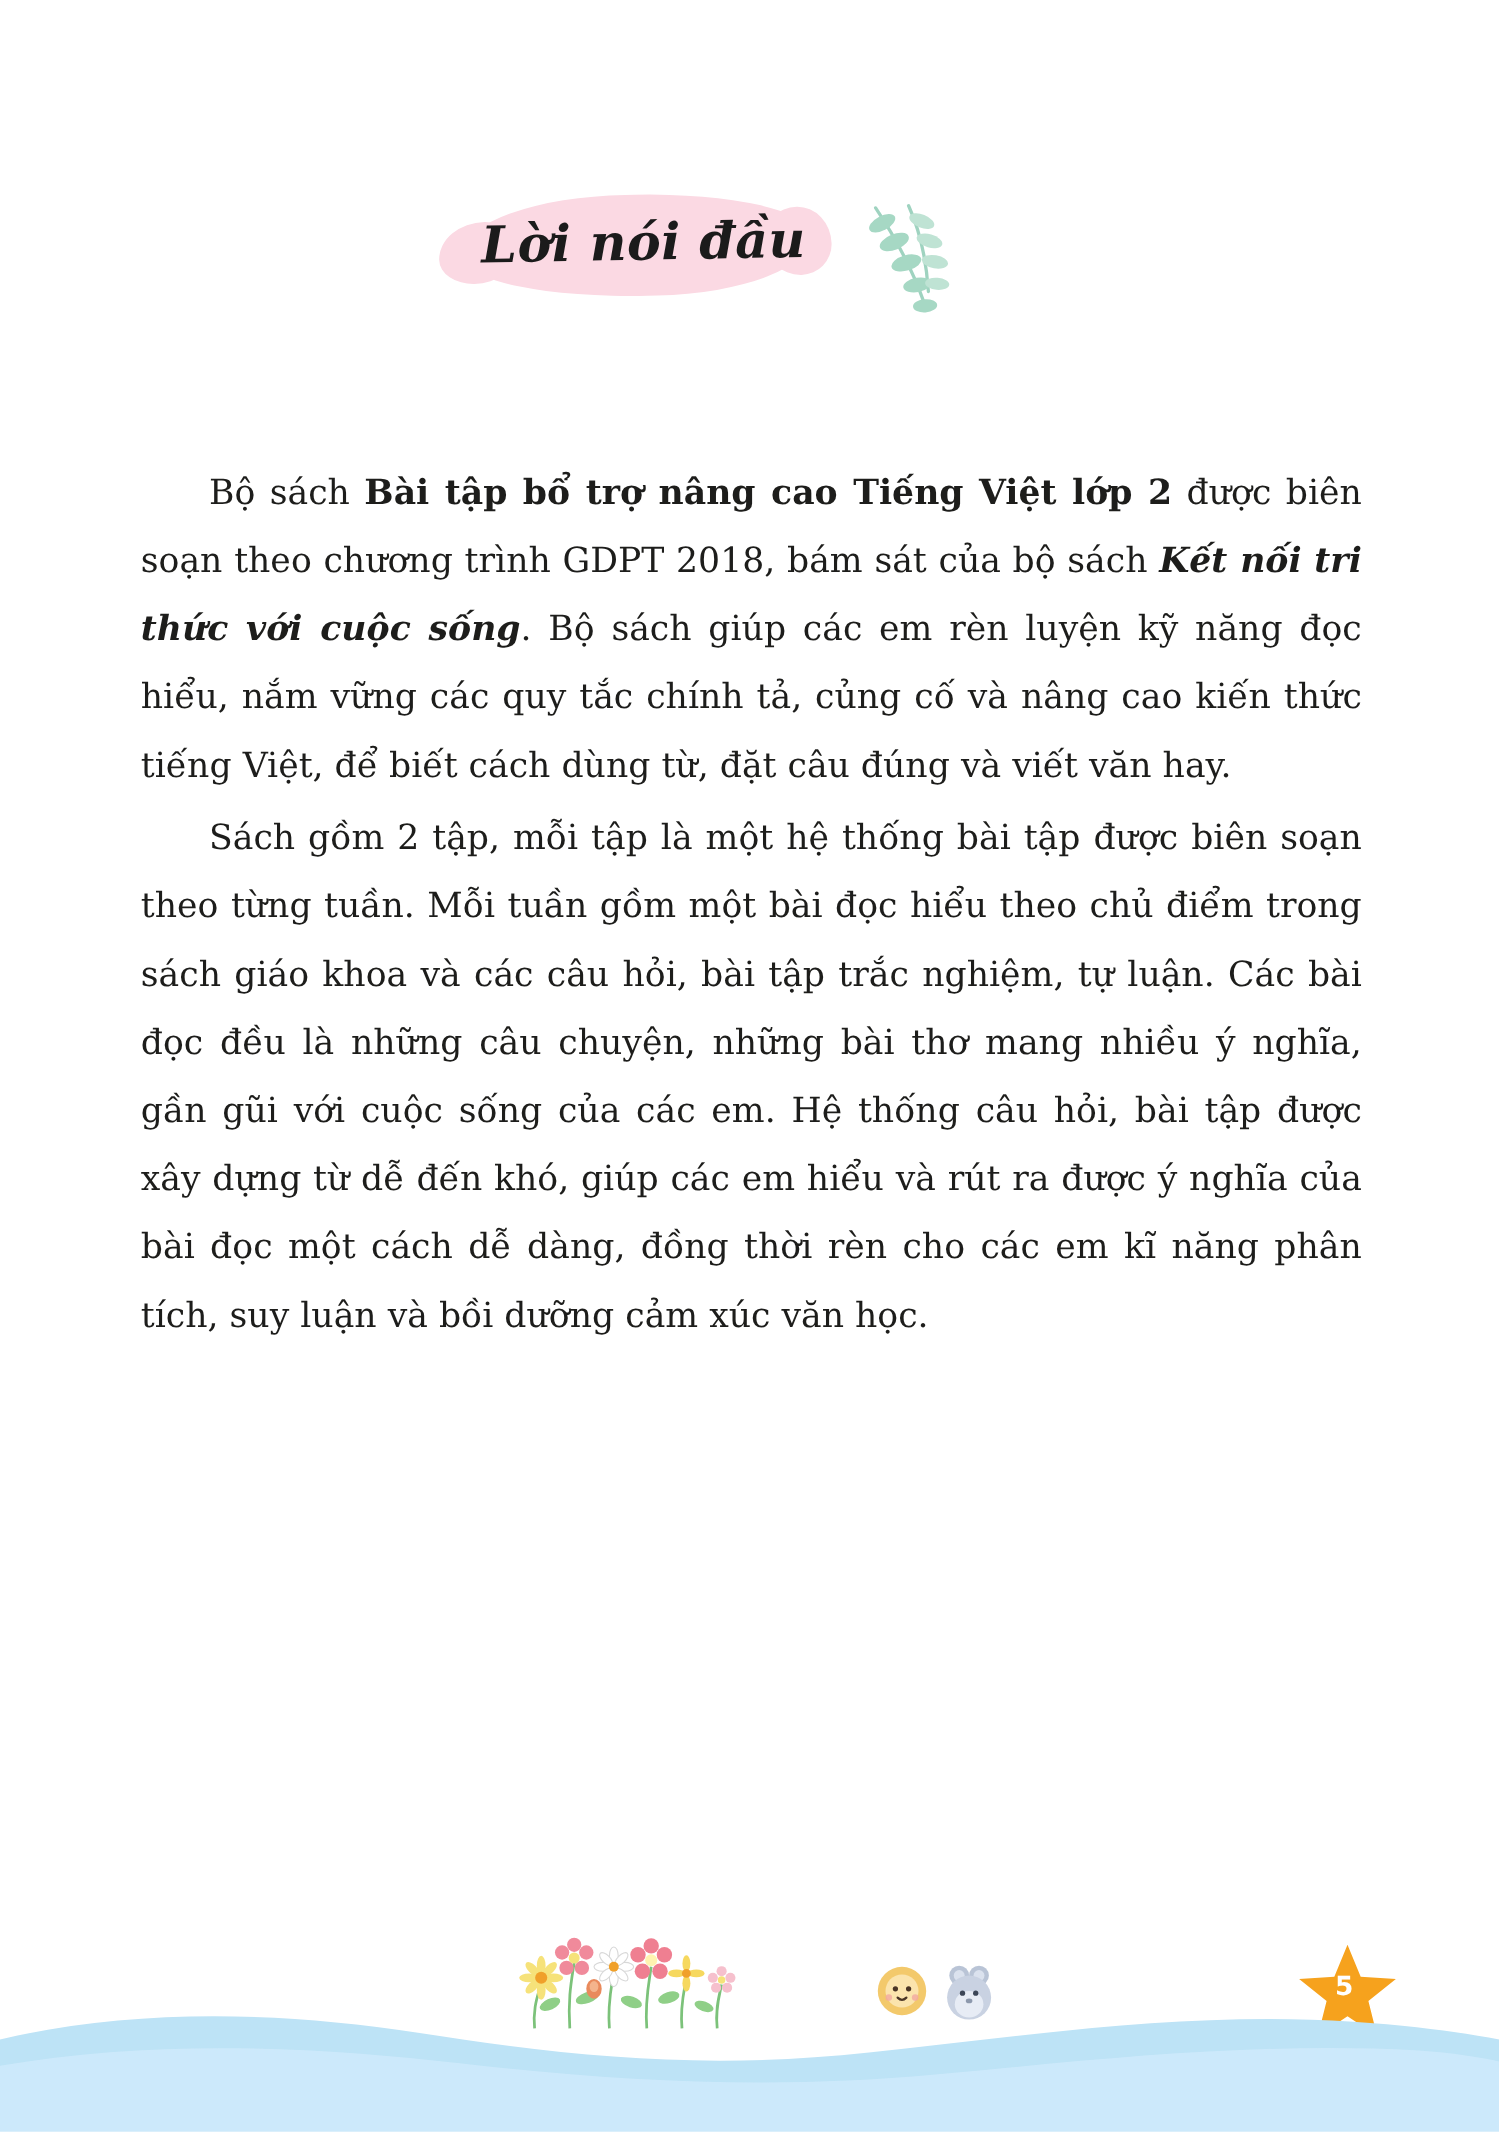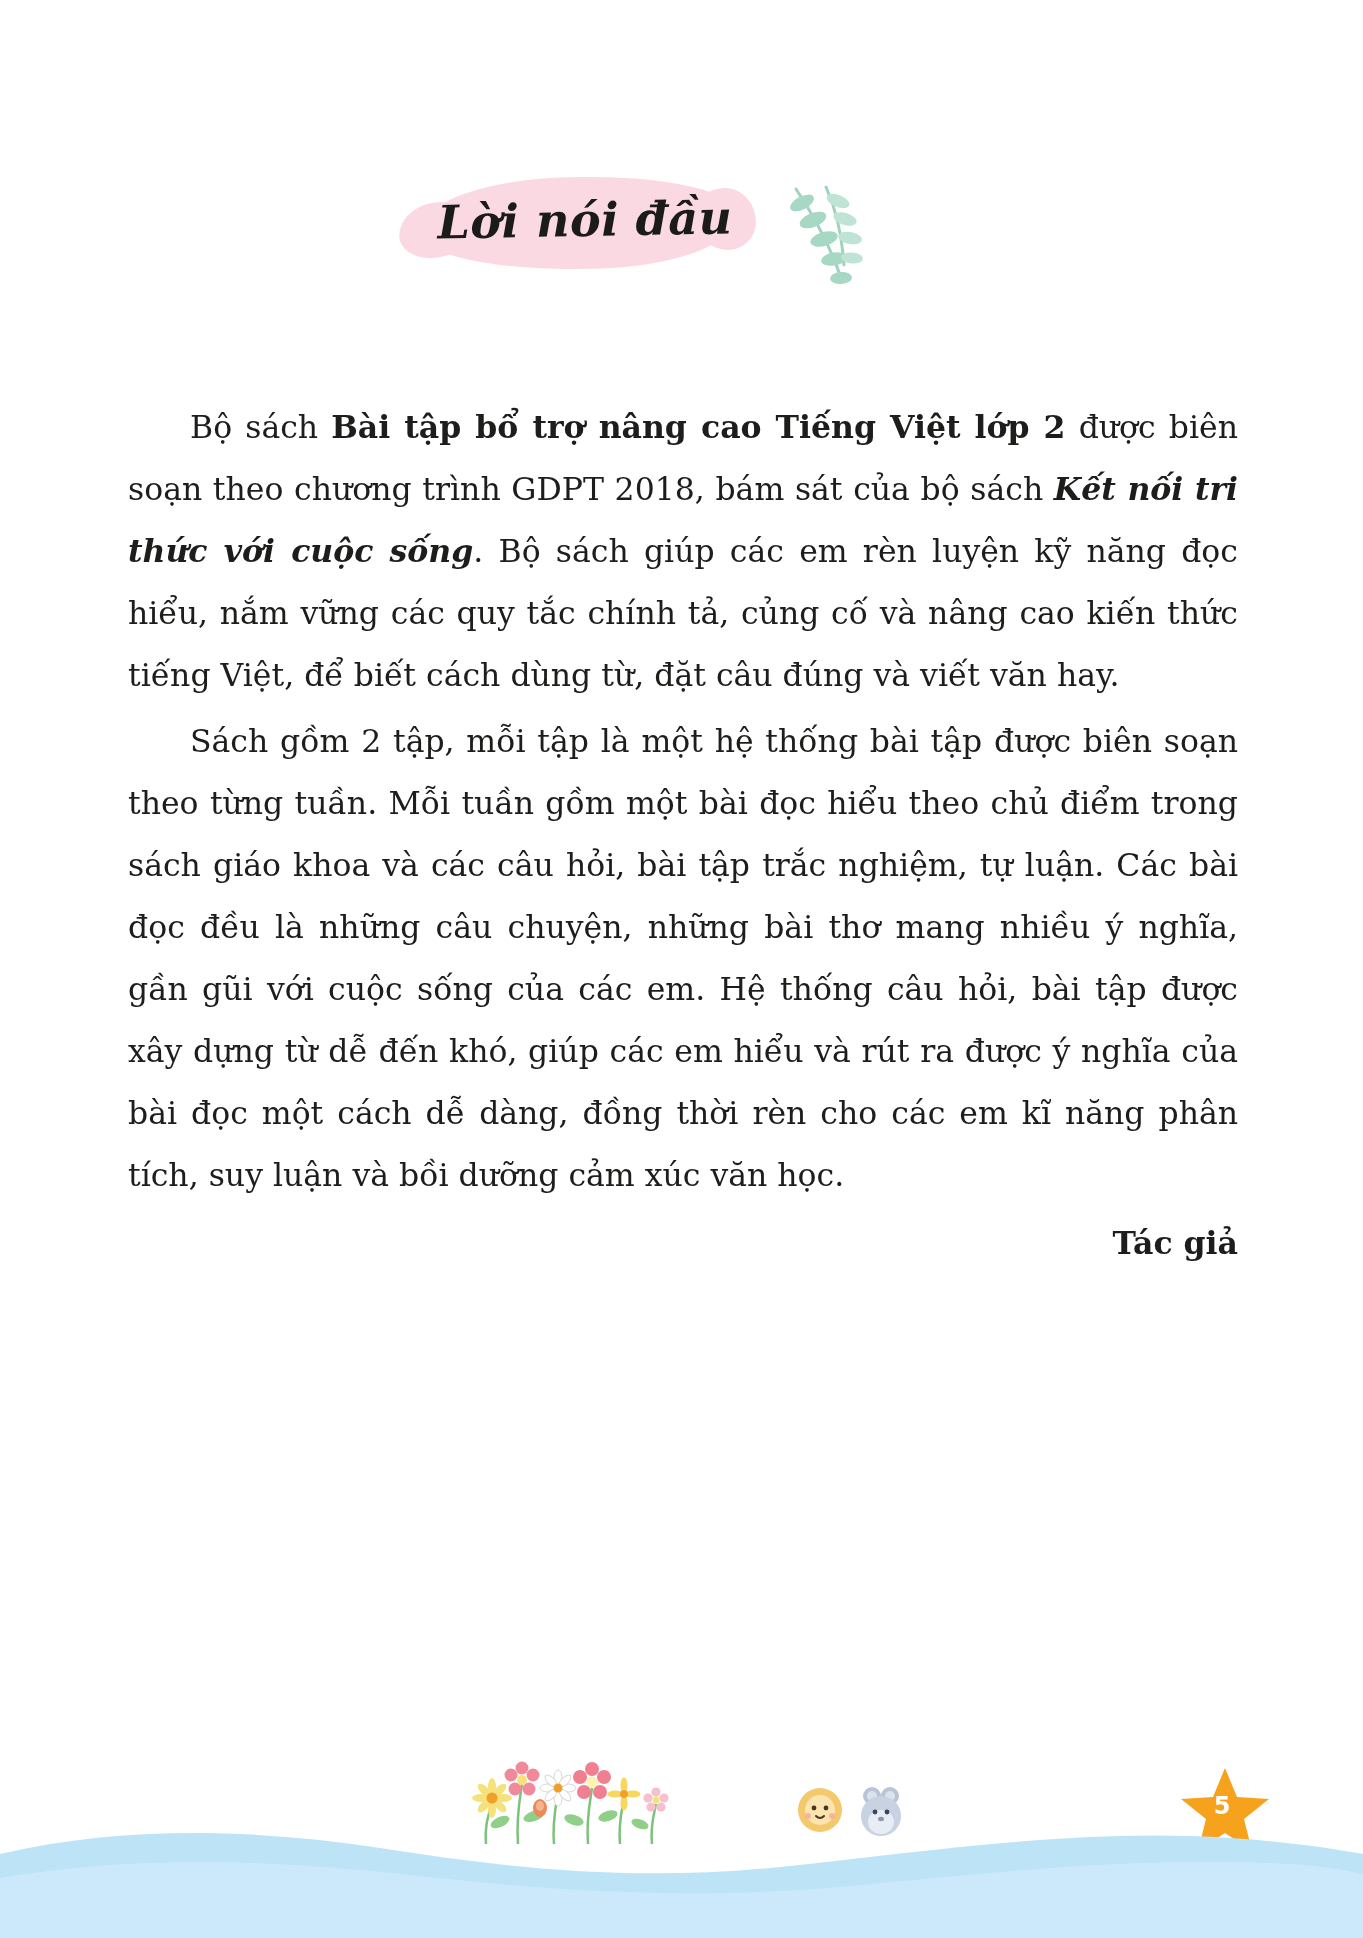--- a/index.html
+++ b/index.html
@@ -81,21 +81,21 @@
     left: 782px;
     top: 18px;
     width: 130px;
     height: 110px;
   }
 
   
   .content {
     position: absolute;
     left: 128px;
-    top: 396px;
+    top: 417px;
     width: 1110px;
   }
   .para {
     margin: 0 0 4px 0;
     font-family: "DejaVu Serif", serif;
     font-size: 31.5px;
     line-height: 62px;
     text-align: justify;
     text-justify: inter-word;
     text-indent: 62px;
@@ -200,21 +200,20 @@
 
   <div class="content">
 
     <p class="para">
       <span>Bộ sách </span><b class="b">Bài tập bổ trợ nâng cao Tiếng Việt lớp 2</b><span> được biên soạn theo chương trình GDPT 2018, bám sát của bộ sách </span><span class="bi">Kết nối tri thức với cuộc sống</span><span>. Bộ sách giúp các em rèn luyện kỹ năng đọc hiểu, nắm vững các quy tắc chính tả, củng cố và nâng cao kiến thức tiếng Việt, để biết cách dùng từ, đặt câu đúng và viết văn hay.</span>
     </p>
 
     <p class="para">Sách gồm 2 tập, mỗi tập là một hệ thống bài tập được biên soạn theo từng tuần. Mỗi tuần gồm một bài đọc hiểu theo chủ điểm trong sách giáo khoa và các câu hỏi, bài tập trắc nghiệm, tự luận. Các bài đọc đều là những câu chuyện, những bài thơ mang nhiều ý nghĩa, gần gũi với cuộc sống của các em. Hệ thống câu hỏi, bài tập được xây dựng từ dễ đến khó, giúp các em hiểu và rút ra được ý nghĩa của bài đọc một cách dễ dàng, đồng thời rèn cho các em kĩ năng phân tích, suy luận và bồi dưỡng cảm xúc văn học.</p>
 
 
-    <div class="signature">Tác giả</div>
   </div>
 
   <div class="footer">
 
     <div class="flowers">
       <svg viewBox="0 0 220 110" width="220" height="110" aria-hidden="true">
         <g stroke="#7cc27a" stroke-width="2.5" fill="none">
           <path d="M16 108 C14 88, 20 76, 22 66"></path>
           <path d="M48 108 C46 80, 50 62, 52 48"></path>
           <path d="M84 108 C82 86, 86 70, 88 56"></path>

